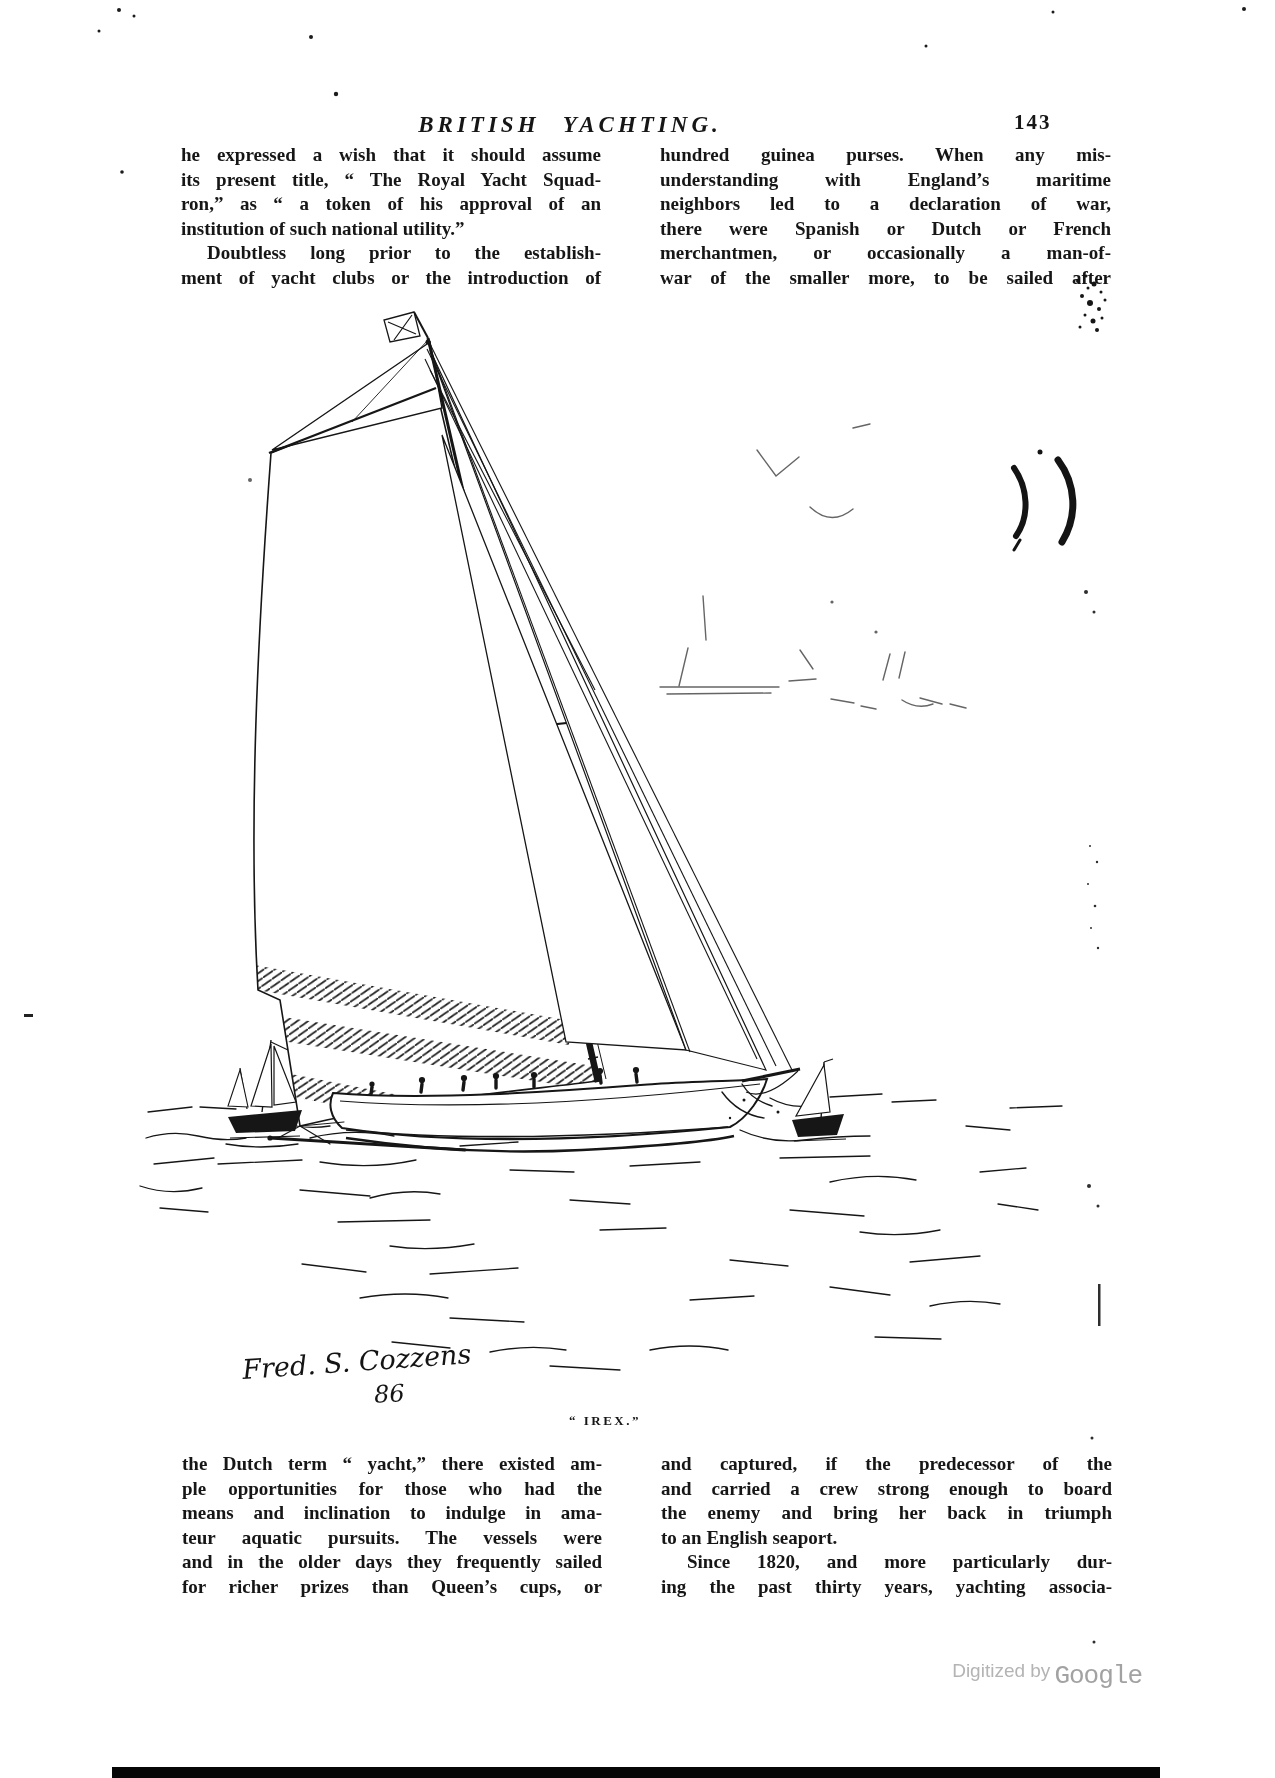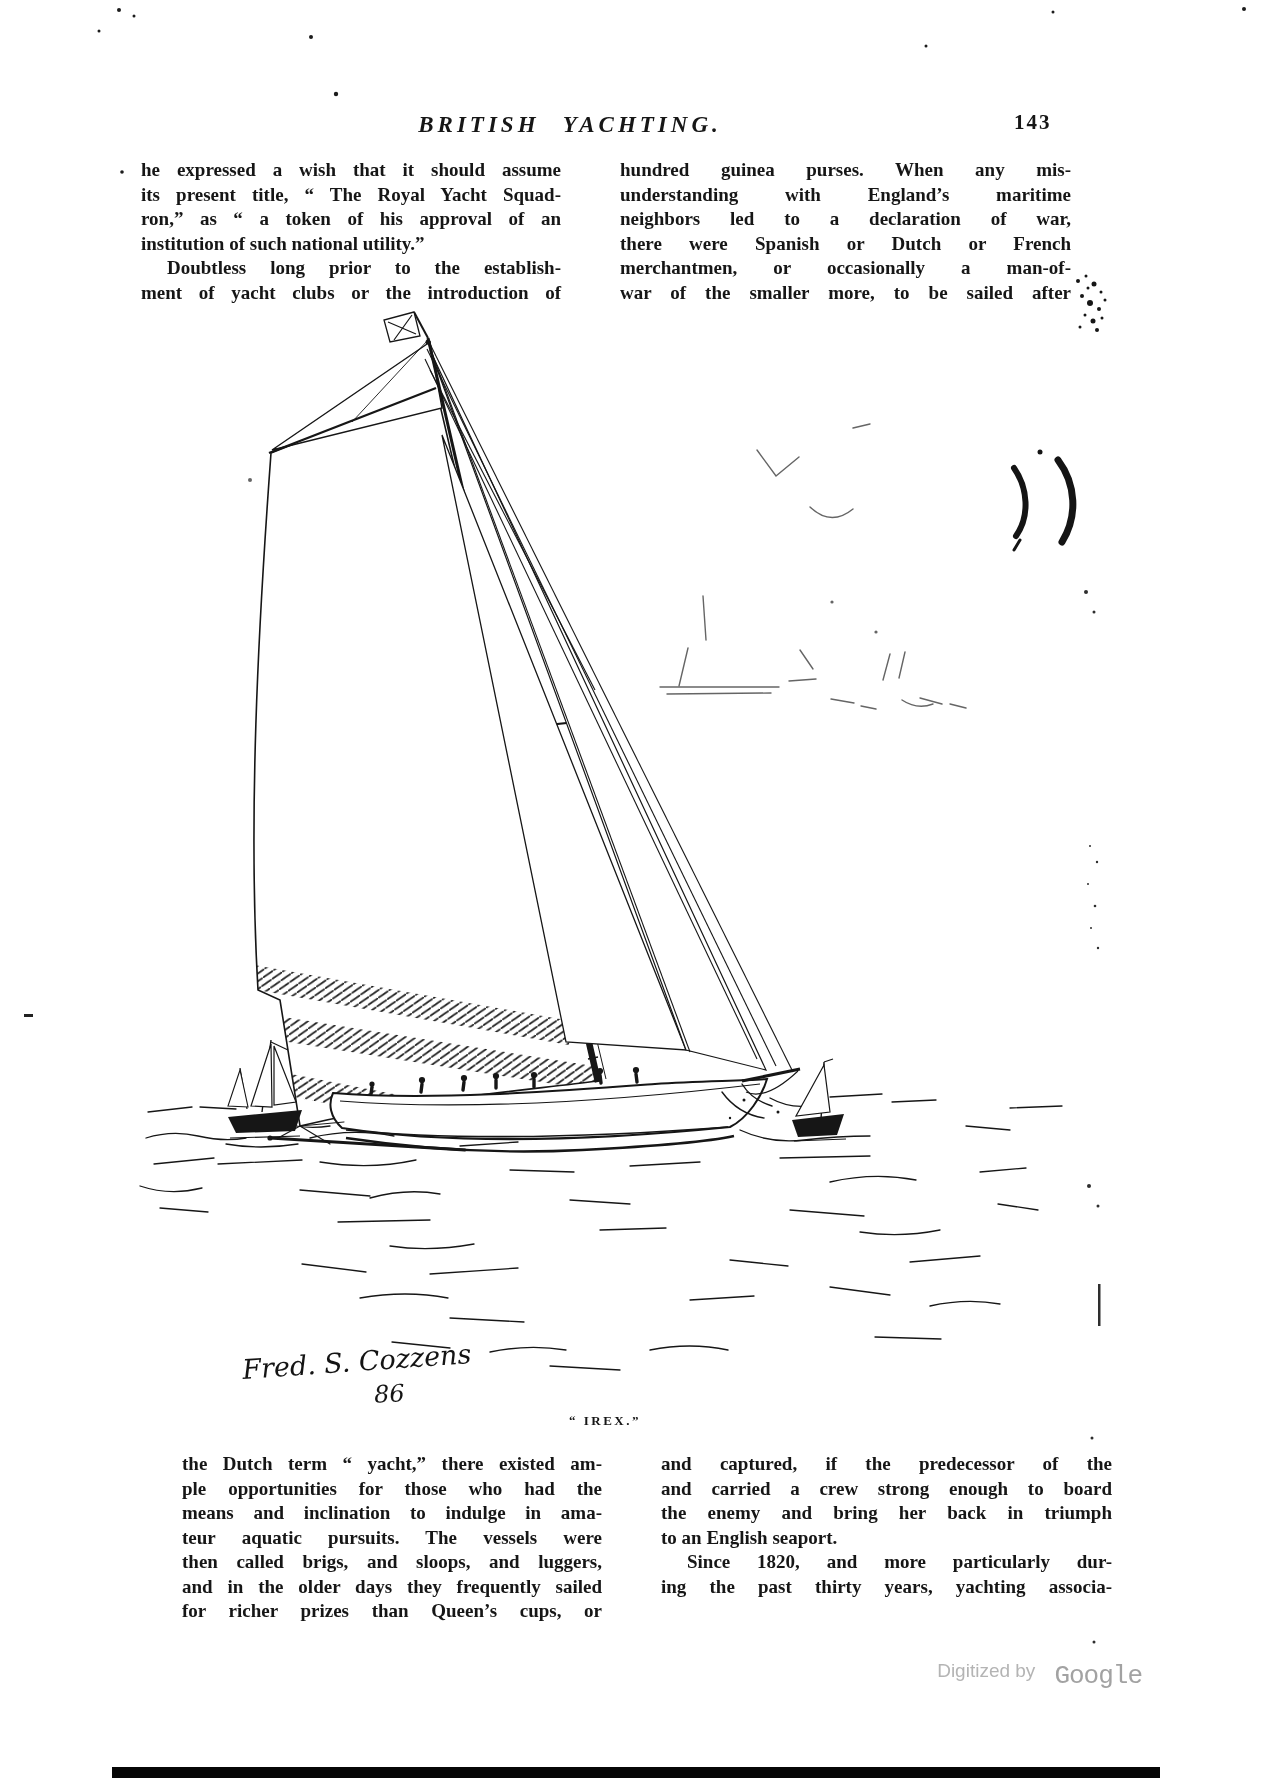--- a/index.html
+++ b/index.html
@@ -11,21 +11,21 @@
   .running-head{
     position:absolute;top:112px;left:140px;width:860px;
     text-align:center;font-style:italic;font-weight:700;
     font-size:23px;letter-spacing:4px;word-spacing:14px;
   }
   .page-number{
     position:absolute;top:110px;left:1014px;
     font-size:21px;font-weight:700;letter-spacing:2px;
   }
   .cols{position:absolute;left:141px;width:930px;display:flex;gap:59px;}
-  .cols-top{top:158px;}
+  .cols-top{top:143px;margin-left:40px;}
   .cols-bottom{top:1452px;margin-left:41px;}
   .col-left{width:420px;}
   .col-right{width:451px;}
   .tline{
     font-size:19px;font-weight:700;line-height:24.5px;
     text-align:justify;text-align-last:justify;white-space:normal;
   }
   .tline.end{text-align-last:left;}
   .tline.indent{text-indent:26px;}
   .illustration{position:absolute;top:300px;left:130px;width:960px;height:1112px;}
@@ -42,21 +42,21 @@
   }
   .caption{
     position:absolute;top:1413px;left:140px;width:930px;
     text-align:center;font-size:13px;font-weight:700;letter-spacing:2.5px;
   }
   .watermark{
     position:absolute;top:1660px;left:0;width:1142px;text-align:right;white-space:nowrap;
   }
   .wm-prefix{
     font-family:"Liberation Sans", sans-serif;
-    font-size:19px;color:#b4b4b4;margin-right:19px;vertical-align:6px;
+    font-size:19px;color:#b4b4b4;margin-right:4px;vertical-align:6px;
   }
   .wm-brand{
     font-family:Liberation Mono, monospace;
     font-size:26px;color:#a2a2a2;letter-spacing:-1px;
   }
   .artifacts{position:absolute;top:0;left:0;pointer-events:none;}
 </style>
 </head>
 <body>
 
@@ -269,21 +269,20 @@
 </div>
 
 <div class="caption">“ IREX.”</div>
 
 <div class="cols cols-bottom">
   <div class="col-left">
       <div class="tline">the Dutch term “ yacht,” there existed am-</div>
       <div class="tline">ple opportunities for those who had the</div>
       <div class="tline">means and inclination to indulge in ama-</div>
       <div class="tline">teur aquatic pursuits. The vessels were</div>
-      <div class="tline">then called brigs, and sloops, and luggers,</div>
       <div class="tline">and in the older days they frequently sailed</div>
       <div class="tline">for richer prizes than Queen’s cups, or</div>
     </div>
   <div class="col-right">
       <div class="tline">and captured, if the predecessor of the</div>
       <div class="tline">and carried a crew strong enough to board</div>
       <div class="tline">the enemy and bring her back in triumph</div>
       <div class="tline end">to an English seaport.</div>
       <div class="tline indent">Since 1820, and more particularly dur-</div>
       <div class="tline">ing the past thirty years, yachting associa-</div>

